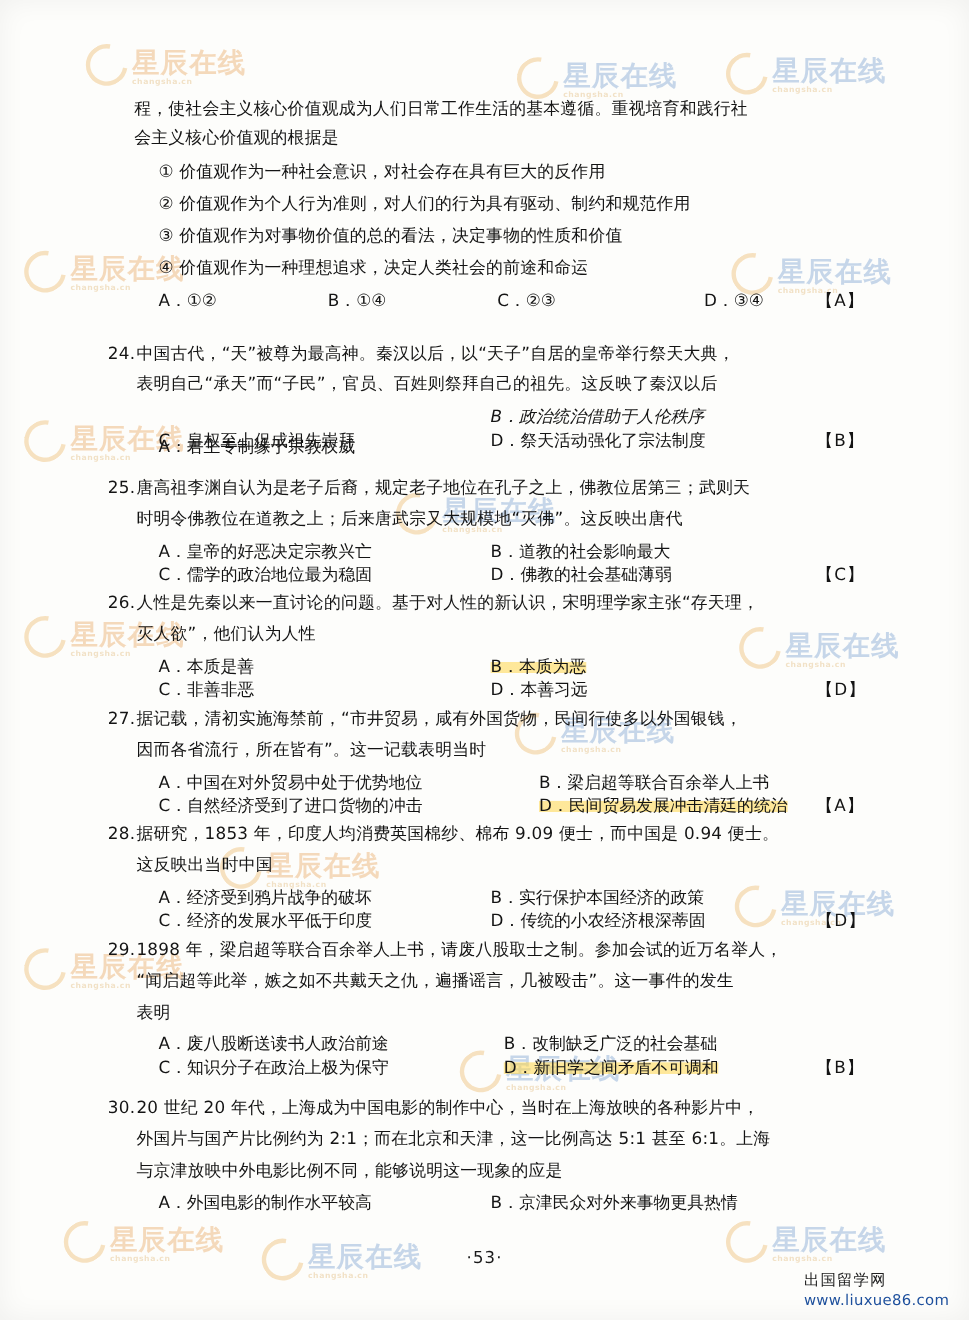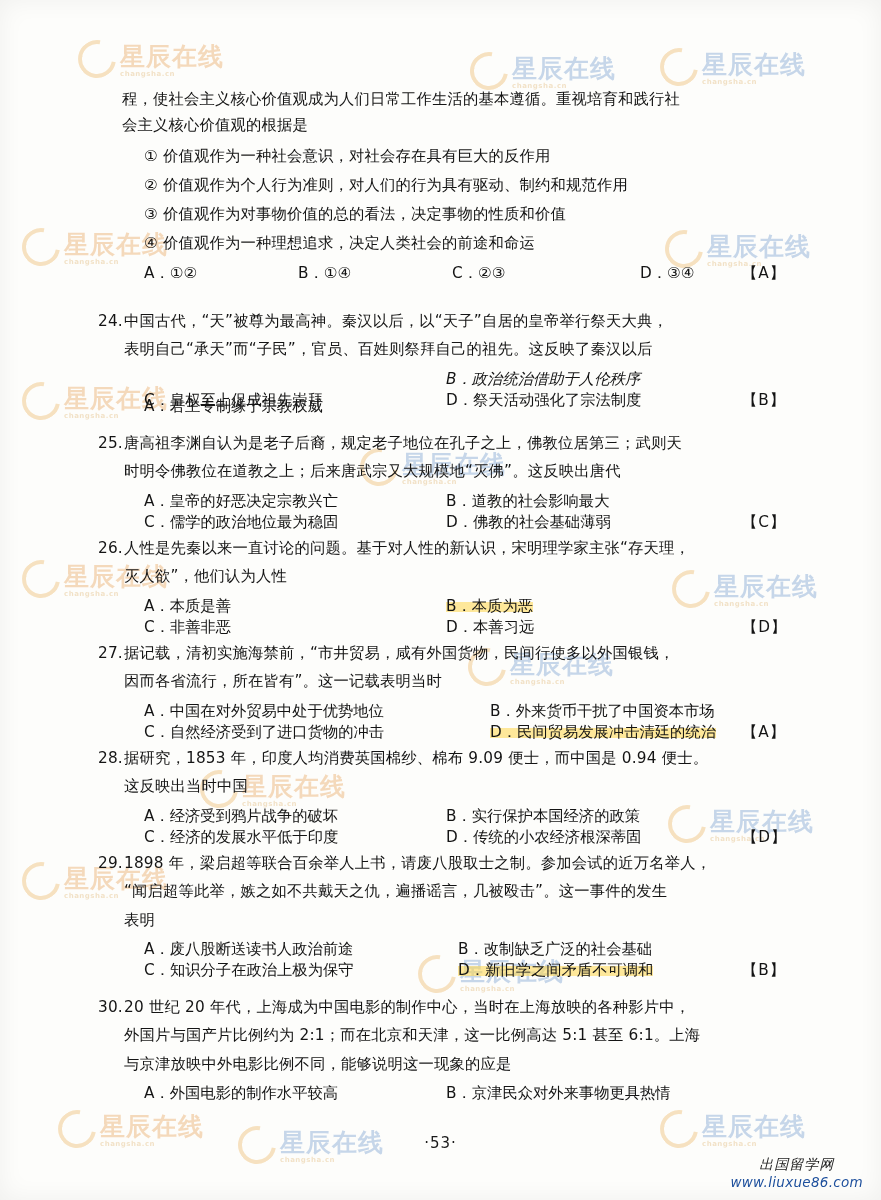--- a/index.html
+++ b/index.html
@@ -113,23 +113,22 @@
     position: absolute;
     width: 881px;
     text-align: center;
     font-size: 15px;
     color: #1a1a1a;
     letter-spacing: 1px;
   }
   #brand {
     position: absolute;
     right: 18px;
-    text-align: center;
+    text-align: left;
     line-height: 1.25;
-    font-style: italic;
   }
   #brand .b1 { font-size: 14px; color: #222; letter-spacing: 1px; }
   #brand .b2 { font-size: 13.5px; color: #1d4f9c; letter-spacing: 0.3px; }
 </style>
 </head>
 <body>
 
 <div id="paper">
 
   <div>
@@ -252,21 +251,21 @@
       </div>
     </div>
 
     <div class="q-block" style="left:98px; top:646px;">
       <div class="line" style="margin-bottom:13px;">
         <span style="display:inline-block; width:26px;">27.</span><span>据记载，清初实施海禁前，“市井贸易，咸有外国货物，民间行使多以外国银钱，</span>
       </div>
       <div class="line" style="padding-left:26px; margin-bottom:14px;"><span>因而各省流行，所在皆有”。这一记载表明当时</span></div>
       <div class="opt-row" style="height:21px;">
         <span class="opt" style="left:46px;">A．中国在对外贸易中处于优势地位</span>
-        <span class="opt" style="left:392px;">B．外来货币干扰了中国资本市场</span>
+        <span class="opt" style="left:392px;">B．梁启超等联合百余举人上书</span>
       </div>
       <div class="opt-row" style="height:21px;">
         <span class="opt" style="left:46px;">C．自然经济受到了进口货物的冲击</span>
         <span class="opt hl" style="left:392px;">D．民间贸易发展冲击清廷的统治</span>
         <span class="ans" style="left:644px;">【A】</span>
       </div>
     </div>
 
     <div class="q-block" style="left:98px; top:751px;">
       <div class="line" style="margin-bottom:13px;">

